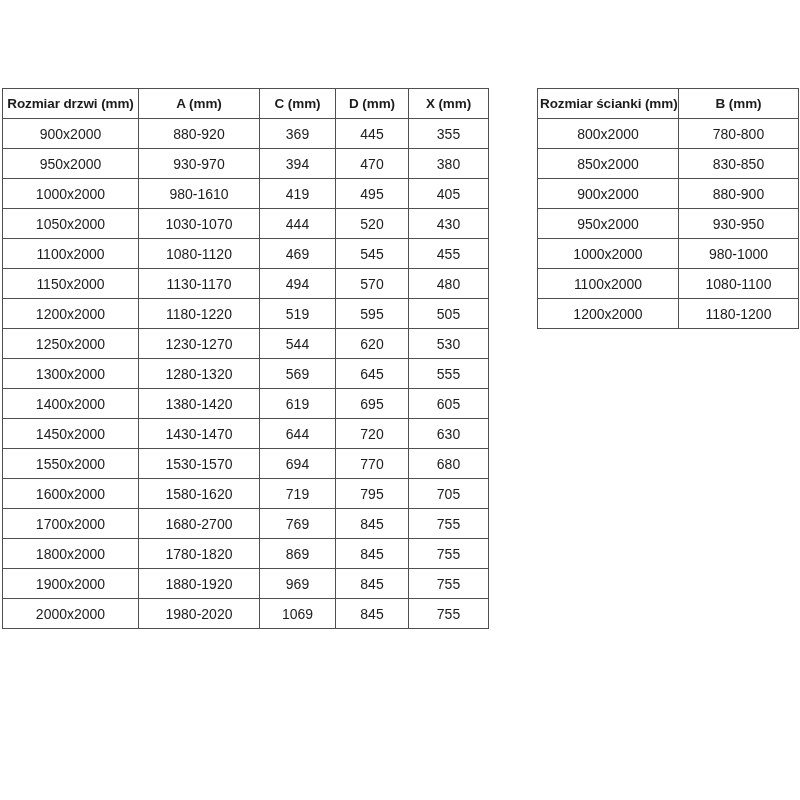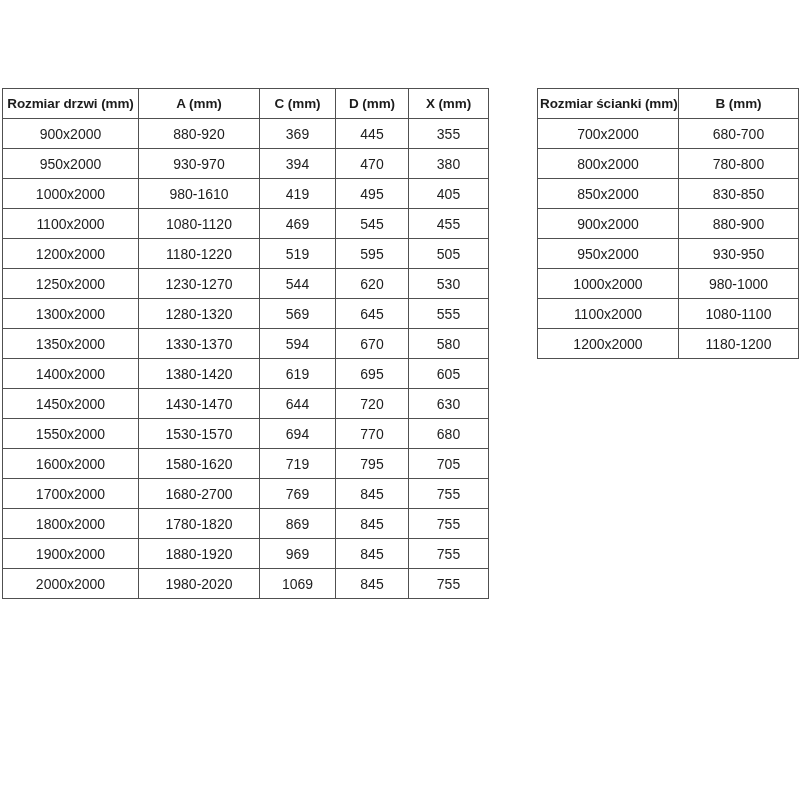--- a/index.html
+++ b/index.html
@@ -102,53 +102,60 @@
           <td>380</td>
         </tr>
         <tr>
           <td>1000x2000</td>
           <td>980-1610</td>
           <td>419</td>
           <td>495</td>
           <td>405</td>
         </tr>
         <tr>
+          <td>1050x2000</td>
+          <td>1030-1070</td>
+          <td>444</td>
+          <td>520</td>
+          <td>430</td>
+        </tr>
+        <tr>
           <td>1100x2000</td>
           <td>1080-1120</td>
           <td>469</td>
           <td>545</td>
           <td>455</td>
         </tr>
         <tr>
+          <td>1150x2000</td>
+          <td>1130-1170</td>
+          <td>494</td>
+          <td>570</td>
+          <td>480</td>
+        </tr>
+        <tr>
           <td>1200x2000</td>
           <td>1180-1220</td>
           <td>519</td>
           <td>595</td>
           <td>505</td>
         </tr>
         <tr>
           <td>1250x2000</td>
           <td>1230-1270</td>
           <td>544</td>
           <td>620</td>
           <td>530</td>
         </tr>
         <tr>
           <td>1300x2000</td>
           <td>1280-1320</td>
           <td>569</td>
           <td>645</td>
           <td>555</td>
-        </tr>
-        <tr>
-          <td>1350x2000</td>
-          <td>1330-1370</td>
-          <td>594</td>
-          <td>670</td>
-          <td>580</td>
         </tr>
         <tr>
           <td>1400x2000</td>
           <td>1380-1420</td>
           <td>619</td>
           <td>695</td>
           <td>605</td>
         </tr>
         <tr>
           <td>1450x2000</td>
@@ -208,24 +215,20 @@
         <col class="c2">
     </colgroup>
     <thead>
       <tr>
           <th>Rozmiar ścianki (mm)</th>
           <th>B (mm)</th>
         </tr>
     </thead>
     <tbody>
         <tr>
-          <td>700x2000</td>
-          <td>680-700</td>
-        </tr>
-        <tr>
           <td>800x2000</td>
           <td>780-800</td>
         </tr>
         <tr>
           <td>850x2000</td>
           <td>830-850</td>
         </tr>
         <tr>
           <td>900x2000</td>
           <td>880-900</td>

